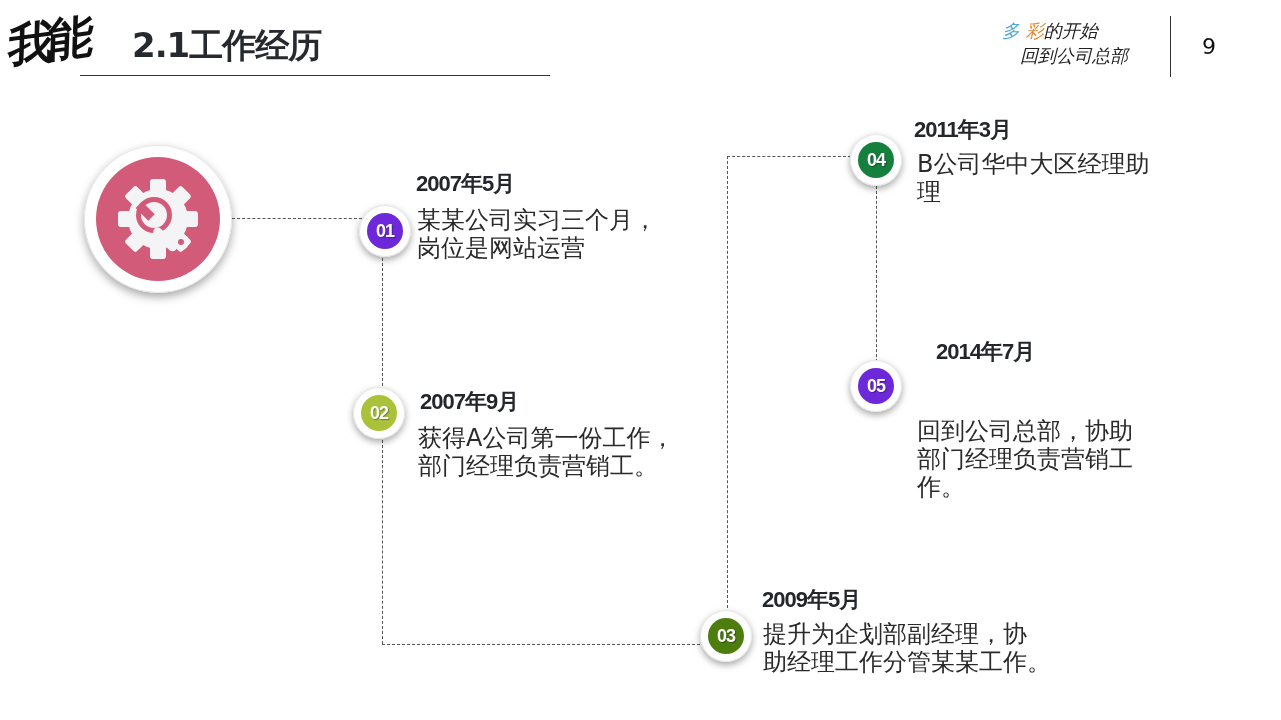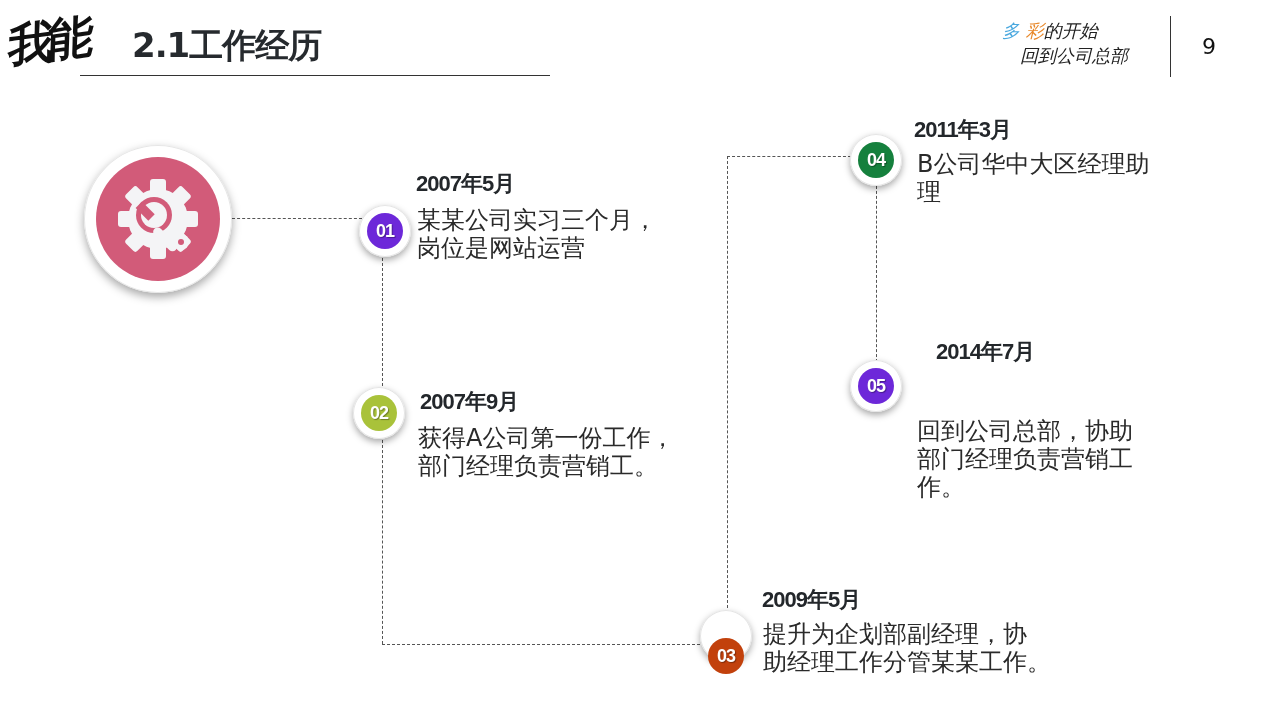--- a/index.html
+++ b/index.html
@@ -95,21 +95,21 @@
 <div class="abs badge" style="left:353px; top:387px;">
   <div class="badge-core" style="background:#a9c23a;">02</div>
 </div>
 <div class="abs step-date" style="left:420px; top:391px;">2007年9月</div>
 <div class="abs step-desc" style="left:418px; top:424px;">
   <div>获得A公司第一份工作，</div>
   <div>部门经理负责营销工。</div>
 </div>
 
 <div class="abs badge" style="left:700px; top:610px;">
-  <div class="badge-core" style="background:#c2410c;margin-top:20px;">03</div>
+  <div class="badge-core" style="background:#4d7c0f;">03</div>
 </div>
 <div class="abs step-date" style="left:762px; top:589px;">2009年5月</div>
 <div class="abs step-desc" style="left:763px; top:620px;">
   <div>提升为企划部副经理，协</div>
   <div>助经理工作分管某某工作。</div>
 </div>
 
 <div class="abs badge" style="left:850px; top:134px;">
   <div class="badge-core" style="background:#15803d;">04</div>
 </div>

